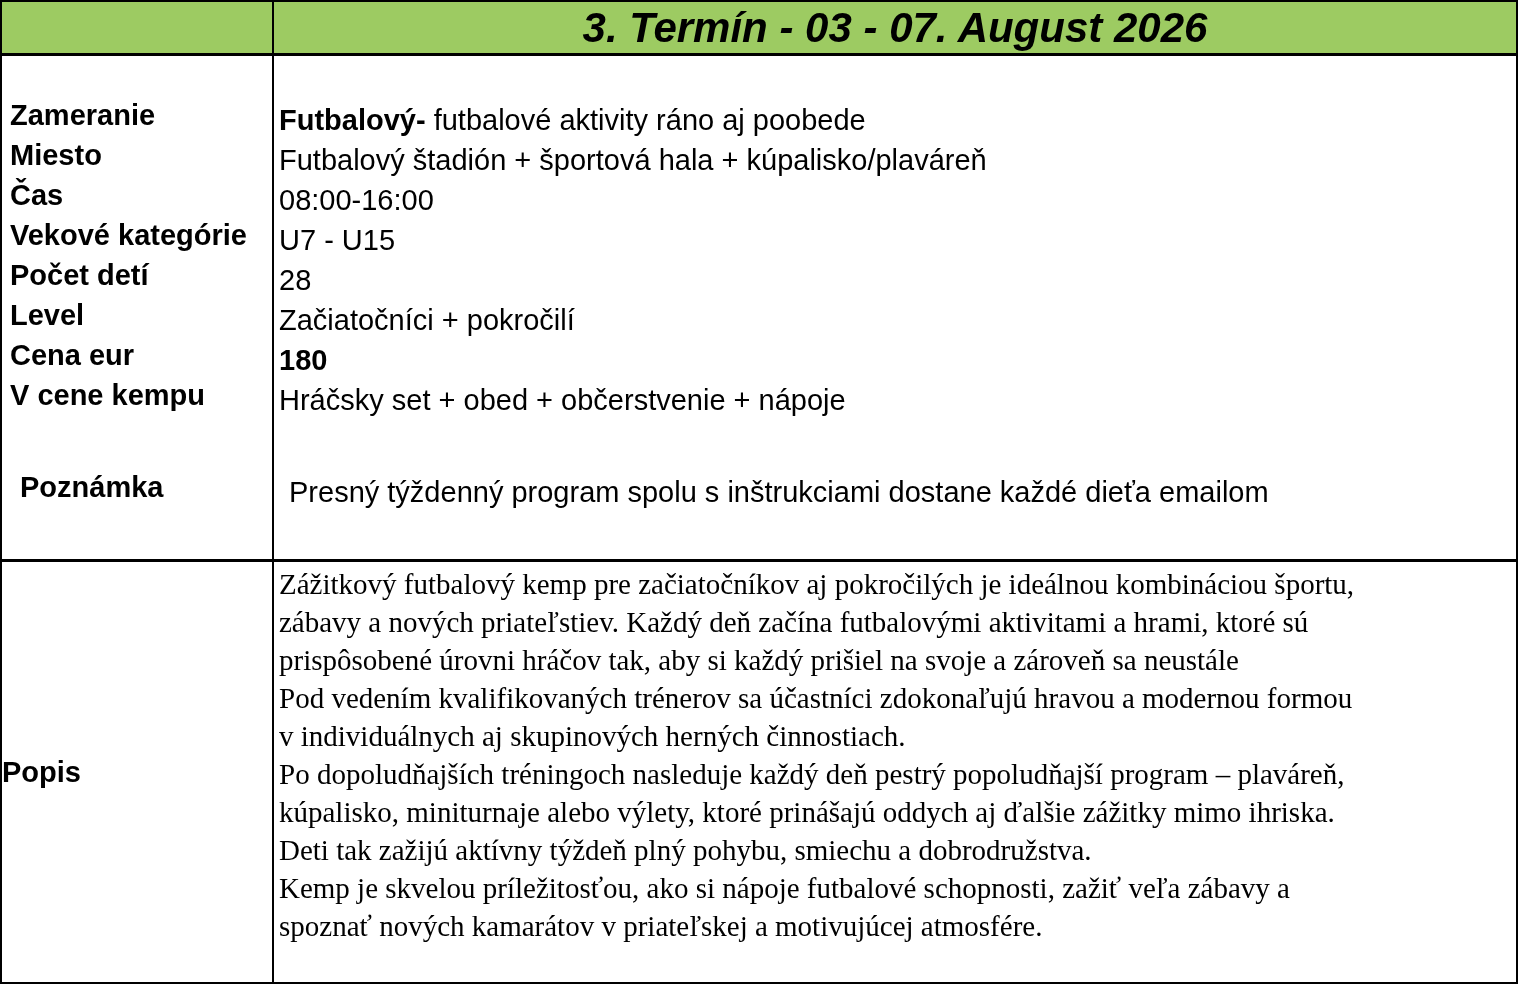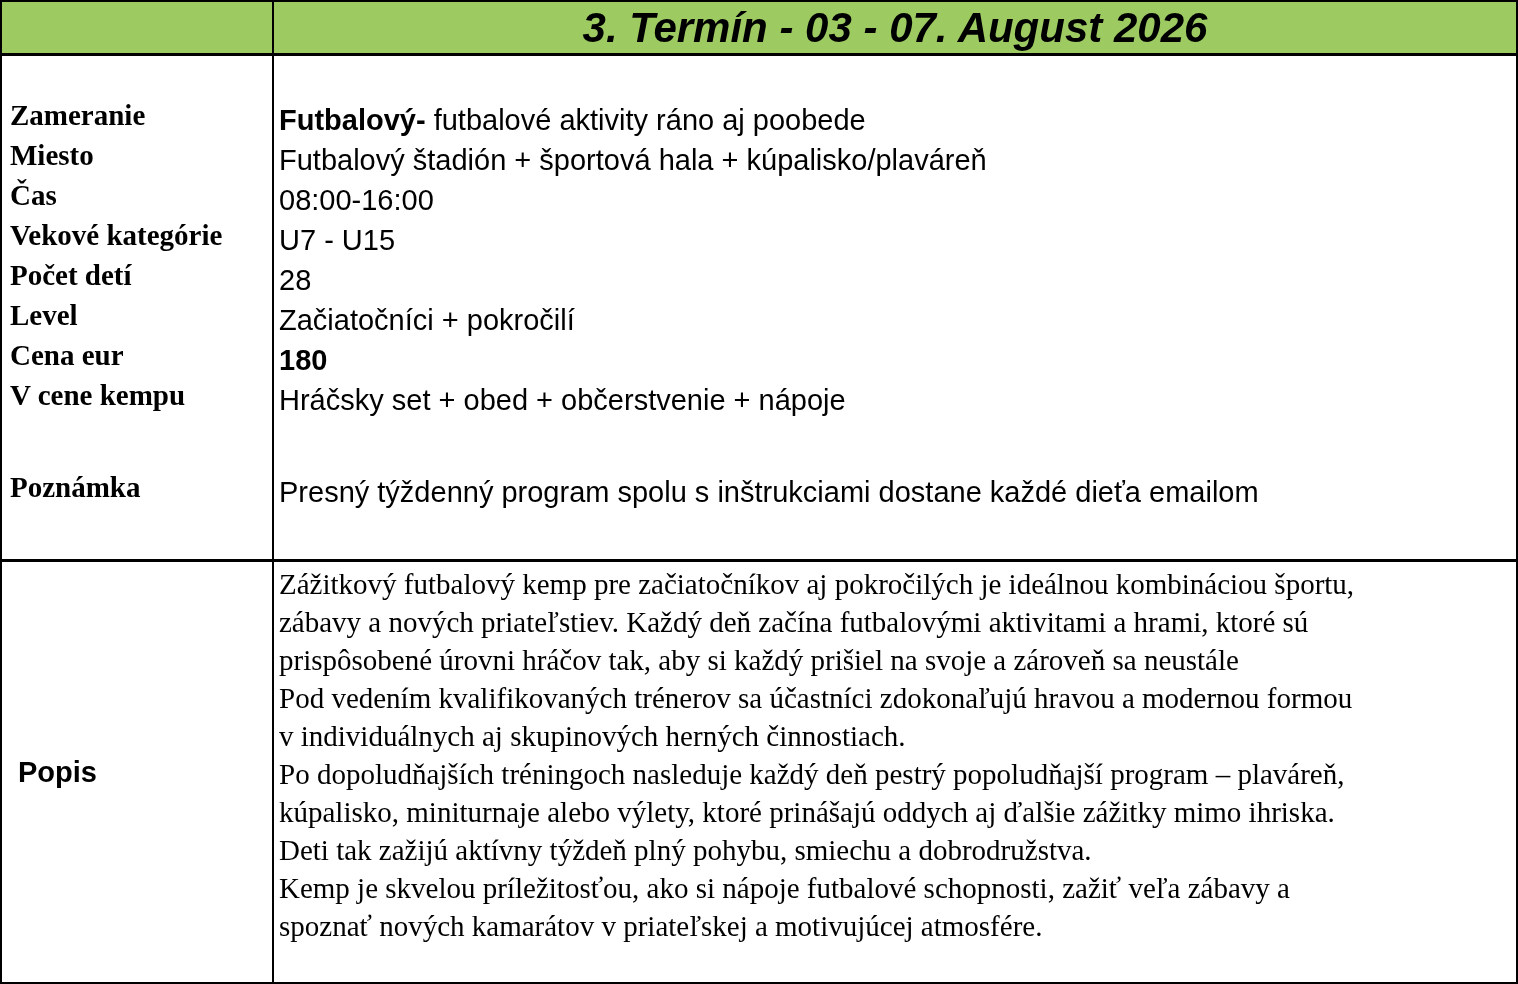--- a/index.html
+++ b/index.html
@@ -25,35 +25,35 @@
     font-size: 42px; font-weight: bold; font-style: italic;
     white-space: nowrap;
   }
 
   
   .info-sec {
     height: 503px; flex: 0 0 auto;
     border-top: 3px solid #000;
     font-size: 29px; line-height: 40px;
   }
-  .info-labels { padding: 39px 12px 0 8px; font-weight: bold; font-family: Liberation Serif, serif; }
+  .info-labels { padding: 39px 12px 0 8px; font-weight: bold; }
   .info-values { padding: 44px 4px 0 5px; }
   .line { height: 40px; white-space: nowrap; overflow: visible; }
-  .note-row { margin-top: 52px; }
+  .note-row { margin-top: 52px; margin-left: 10px; }
   .b { font-weight: bold; }
 
   
   .popis-sec {
     flex: 1 1 auto;
     border-top: 3px solid #000;
     font-size: 29px; line-height: 38px;
   }
   .popis-label-cell {
     display: flex; align-items: center;
-    padding-left: 16px; font-weight: bold;
+    padding-left: 0; font-weight: bold;
   }
   .desc { padding: 3px 4px 0 5px; font-family: Liberation Serif, serif; }
   .desc-line { white-space: nowrap; }
 </style>
 </head>
 <body>
 
 <div class="camp-table">
 
   <div class="sec header-sec">

